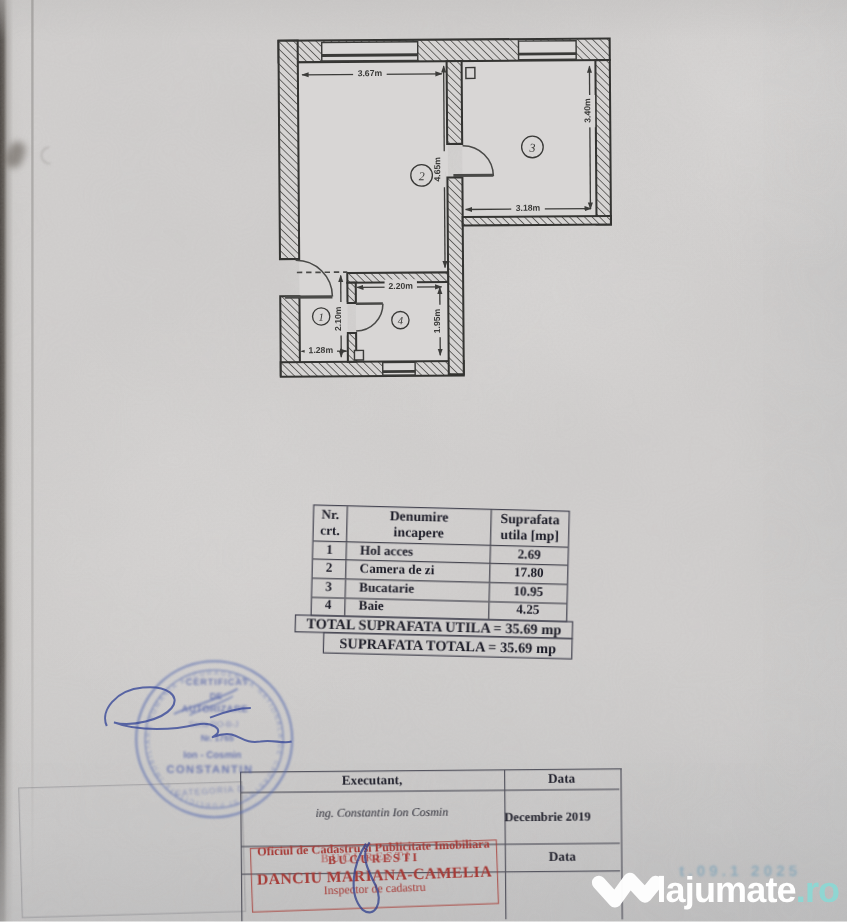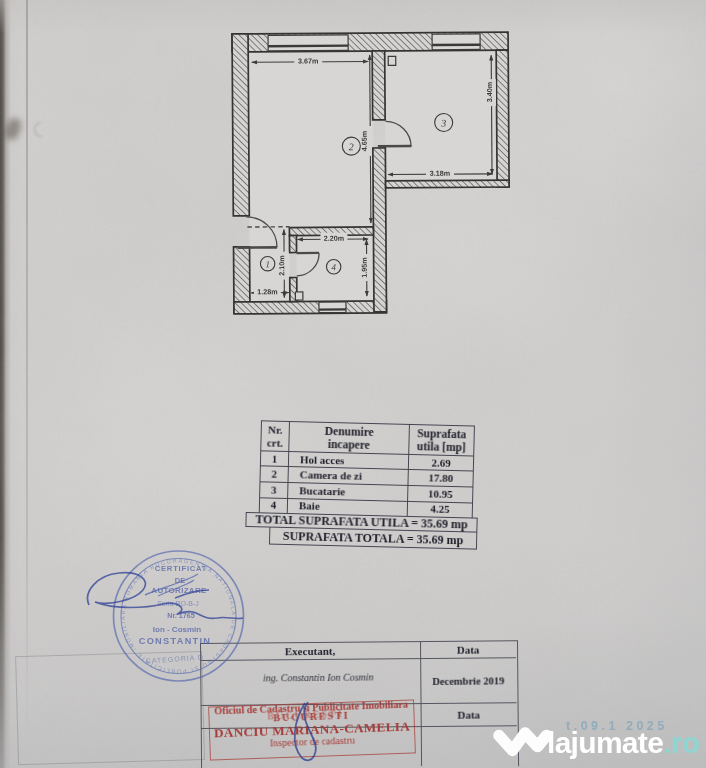--- a/index.html
+++ b/index.html
@@ -242,21 +242,21 @@
     <div style="position:absolute;left:0;top:62px;width:316px;height:1.2px;background:#55555f;"></div>
 
     <div style="position:absolute;left:0;top:85px;width:316px;height:1.2px;background:#55555f;"></div>
 
     <div style="position:absolute;left:0;top:3px;width:220px;text-align:center;font-weight:bold;font-size:11px;">Executant,</div>
 
     <div style="position:absolute;left:220px;top:3px;width:96px;text-align:center;font-weight:bold;font-size:11px;">Data</div>
 
     <div style="position:absolute;left:0;top:30px;width:236px;text-align:center;font-style:italic;font-size:10px;color:#2e2e38;">ing. Constantin Ion Cosmin</div>
 
-    <div style="position:absolute;left:220px;top:35px;width:96px;text-align:center;font-weight:bold;font-size:10.5px;">Decembrie 2019</div>
+    <div style="position:absolute;left:220px;top:35px;width:96px;text-align:left;font-weight:bold;font-size:10.5px;">Decembrie 2019</div>
 
     <div style="position:absolute;left:220px;top:68px;width:96px;text-align:center;font-weight:bold;font-size:11px;">Data</div>
   </div>
 
   <div class="abs" id="redstamp" style="left:209px;top:703px;width:204px;height:52px;transform:rotate(-2deg);
        border:1.8px solid rgba(166,56,50,.72);color:#a63a36;font-family:'Liberation Serif',serif;text-align:center;filter:blur(0.5px);">
     <div style="font-size:10.2px;font-weight:bold;margin-top:-2px;white-space:nowrap;">Oficiul de Cadastru si Publicitate Imobiliara</div>
     <div style="font-size:10px;font-weight:bold;margin-top:-2.5px;letter-spacing:2px;text-shadow:-6px -2px 0 rgba(178,52,48,.5);">BUCURESTI</div>
     <div style="font-size:13.2px;font-weight:bold;margin-top:0px;white-space:nowrap;letter-spacing:.3px;">DANCIU MARIANA-CAMELIA</div>
     <div style="font-size:10px;margin-top:-2px;">Inspector de cadastru</div>

